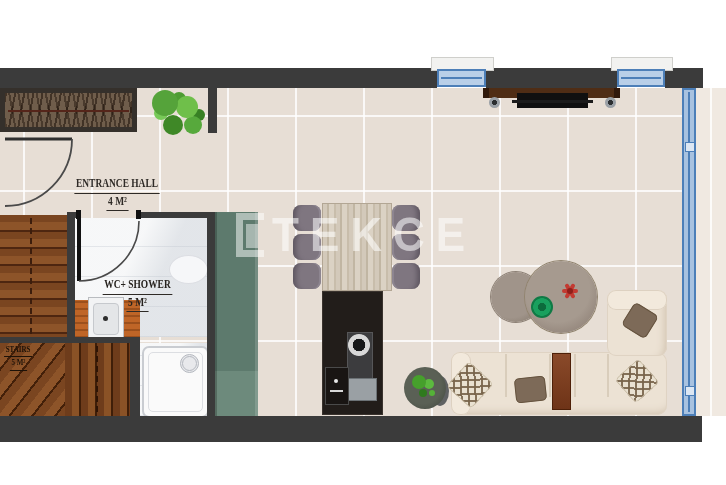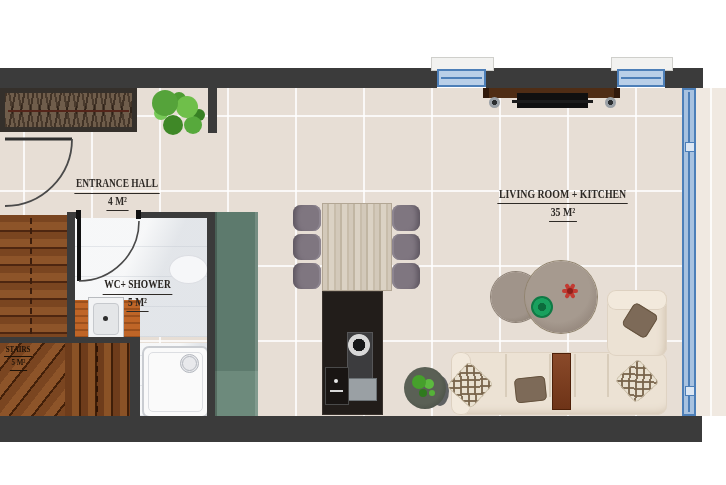--- a/index.html
+++ b/index.html
@@ -266,23 +266,25 @@
   </svg>
 
   <div class="label" style="left:40px;top:176px;width:155px;font-size:11.5px;">
     <span class="ln">ENTRANCE HALL</span><br>
     <span class="ln">4 M²</span>
   </div>
   <div class="label" style="left:60px;top:248px;width:155px;font-size:11.5px;color:#26221e;margin-top:29px;">
     <span class="ln">WC+ SHOWER</span><br>
     <span class="ln">5 M²</span>
   </div>
-  <div class="label" style="left:460px;top:186px;width:206px;font-size:12px;">
-    <span class="ln">LIVING ROOM + KITCHEN</span><br>
-    <span class="ln">35 M²</span>
-  </div>
   <div class="label" style="left:-14px;top:344px;width:64px;font-size:8.5px;color:#1d1208;z-index:31;">
     <span class="ln" style="border-color:#1d1208;">STAIRS</span><br>
     <span class="ln" style="border-color:#1d1208;">5 M²</span>
   </div>
 
+  <div class="wm">
+    <div class="bracket">
+        <div class="bar"></div>
+      </div>
+    <div class="text">TEKCE</div>
+  </div>
 
 </div>
 
 </body></html>

